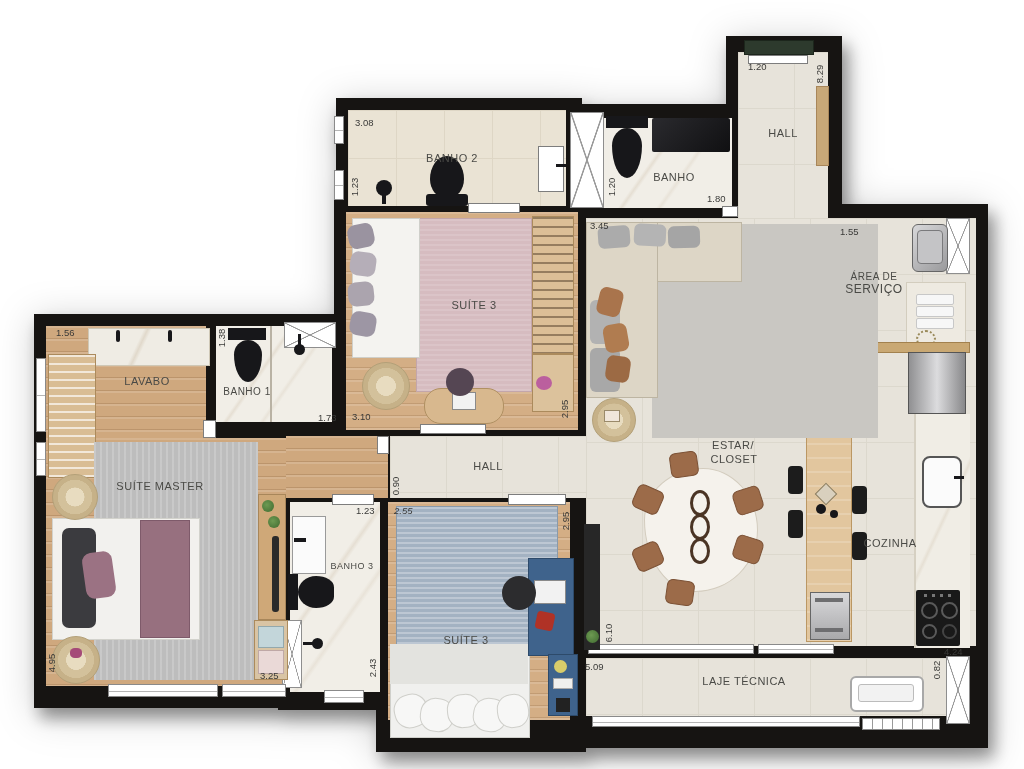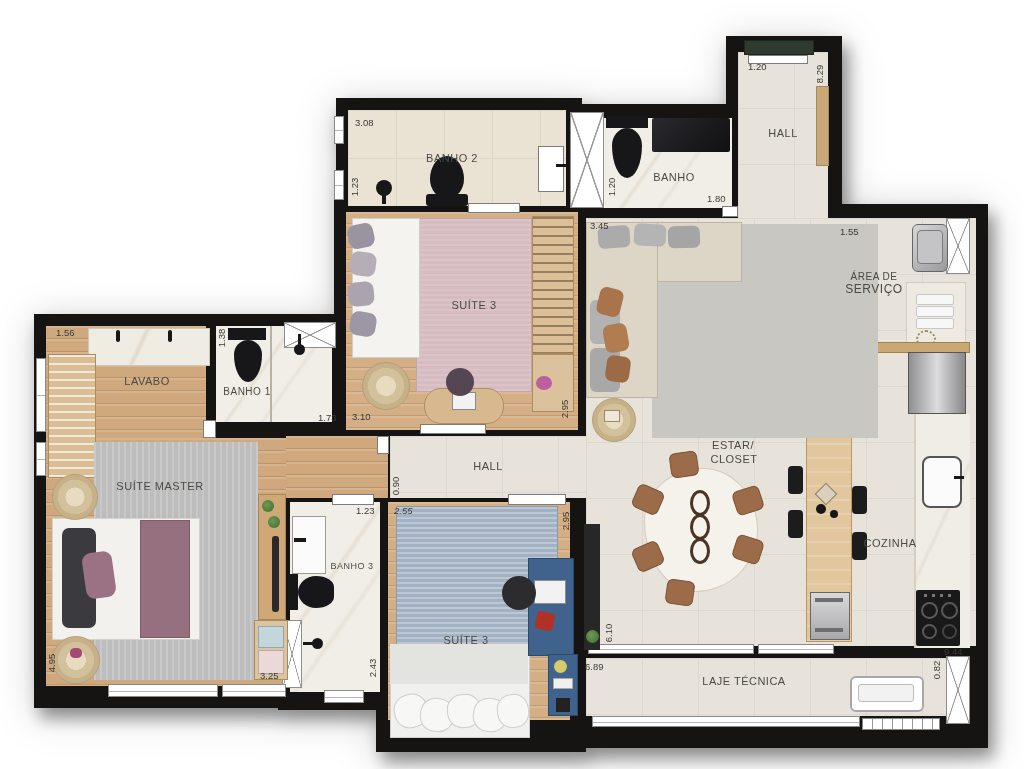--- a/index.html
+++ b/index.html
@@ -273,18 +273,18 @@
   <span class="dim" style="left:318px;top:412px;">1.73</span>
   <span class="dimv" style="left:51px;top:663px;">4.95</span>
   <span class="dim" style="left:260px;top:670px;">3.25</span>
   <span class="dimv" style="left:395px;top:486px;">0.90</span>
   <span class="dim" style="left:356px;top:505px;">1.23</span>
   <span class="dimv" style="left:372px;top:668px;">2.43</span>
   <span class="dim" style="left:394px;top:505px;font-style:italic;">2.55</span>
   <span class="dimv" style="left:565px;top:521px;">2.95</span>
   <span class="dim" style="left:590px;top:220px;">3.45</span>
   <span class="dimv" style="left:608px;top:633px;">6.10</span>
-  <span class="dim" style="left:585px;top:661px;">6.89</span>
+  <span class="dim" style="left:585px;top:661px;">5.09</span>
   <span class="dimv" style="left:936px;top:670px;">0.82</span>
-  <span class="dim" style="left:944px;top:646px;">9.44</span>
+  <span class="dim" style="left:944px;top:646px;">4.24</span>
 
 </div>
 </div>
 
 </body></html>

